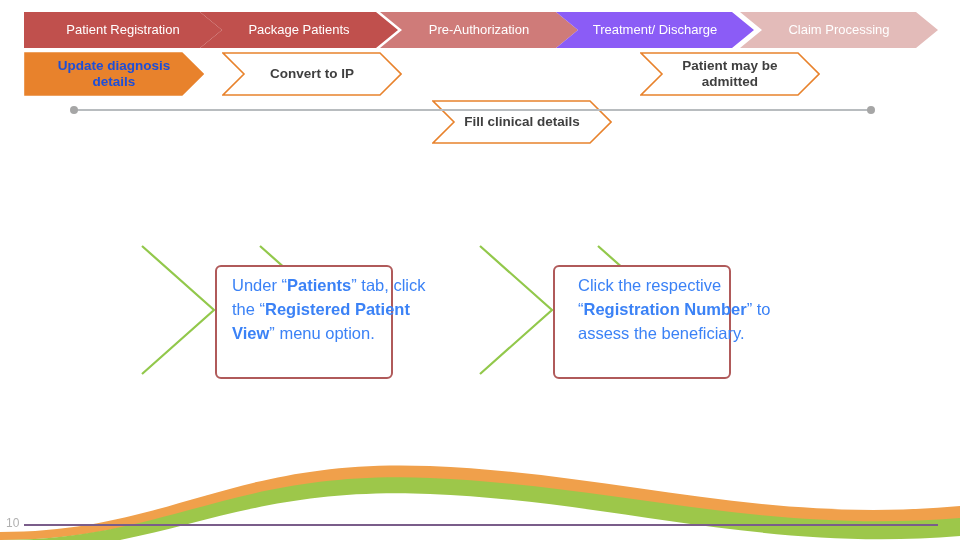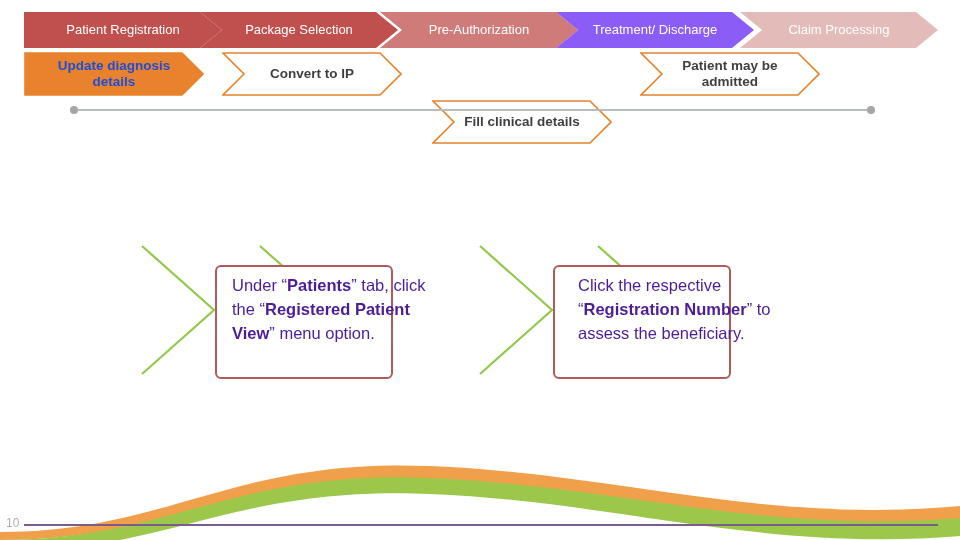--- a/index.html
+++ b/index.html
@@ -61,21 +61,21 @@
   .connector .d1{left:0px;}
   .connector .d2{left:797px;}
 
   
   .callout{position:absolute;height:140px;}
   .callout svg{position:absolute;left:0;top:0;}
   .callout .ctext{
     position:absolute;top:0;left:0;width:100%;height:100%;
     display:flex;align-items:center;
     box-sizing:border-box;
-    font-size:16.5px;line-height:1.45;color:#4c1d95;
+    font-size:16.5px;line-height:1.45;color:#3b82f6;
   }
   .c1{left:132px;width:342px;top:240px;}
   .c1 .ctext{padding-left:100px;padding-right:22px;}
   .c2{left:474px;width:342px;top:240px;}
   .c2 .ctext{padding-left:104px;padding-right:22px;}
   .bold{font-weight:bold;}
 
   
   .swoosh{position:absolute;left:0;bottom:0;width:960px;height:120px;}
 
@@ -88,21 +88,21 @@
 </style>
 </head>
 <body>
 
 <div id="stage">
 
   <div class="chev row1 r1c1">
     <span>Patient Registration</span>
   </div>
   <div class="chev row1 r1c2">
-    <span>Package Selection</span>
+    <span>Package Patients</span>
   </div>
   <div class="chev row1 r1c3">
     <span>Pre-Authorization</span>
   </div>
   <div class="chev row1 r1c4">
     <span>Treatment/ Discharge</span>
   </div>
   <div class="chev row1 r1c5">
     <span>Claim Processing</span>
   </div>

